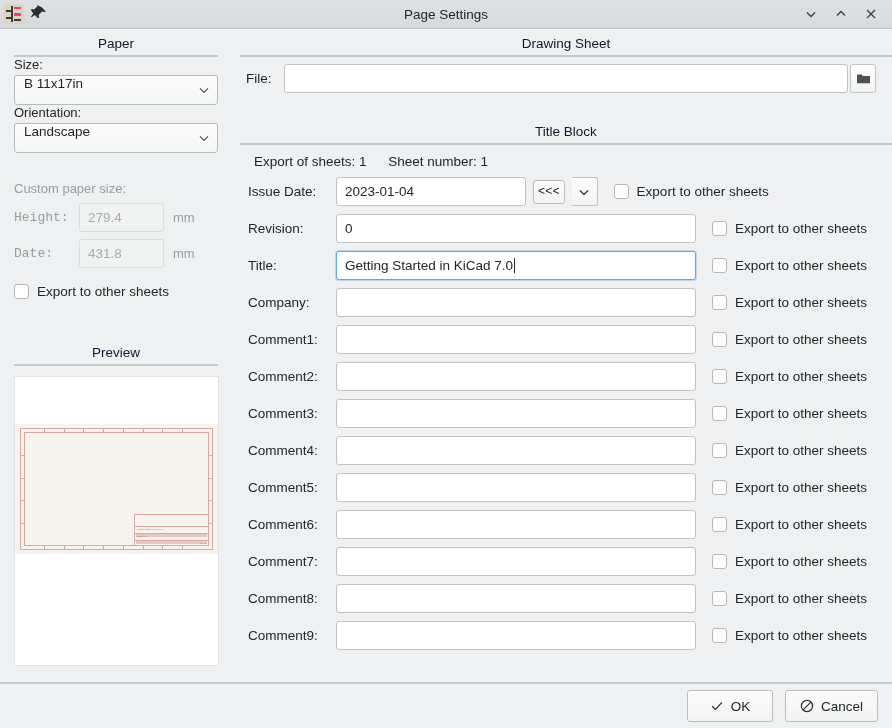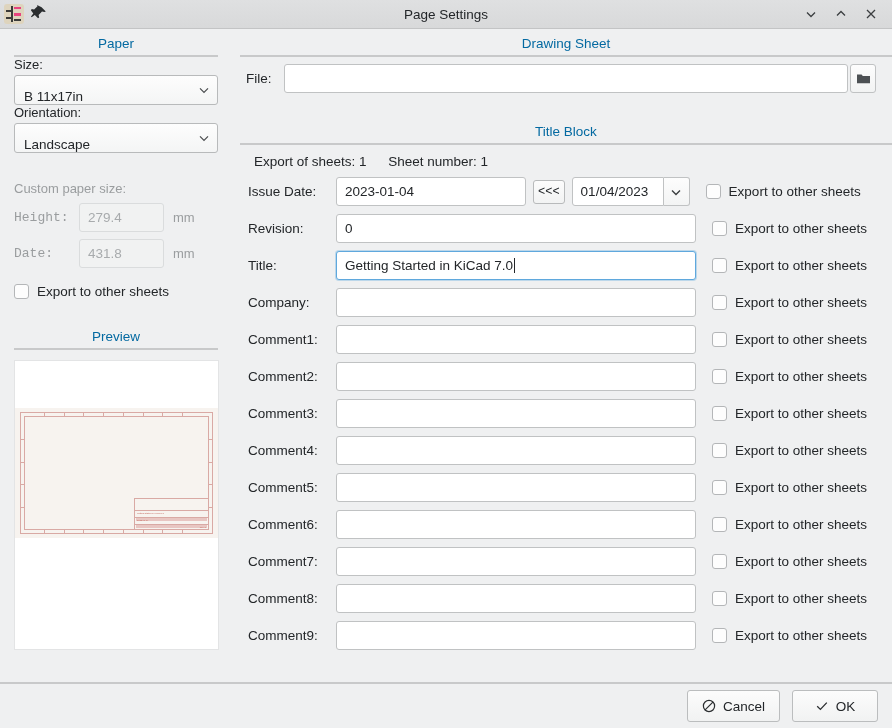--- a/index.html
+++ b/index.html
@@ -61,35 +61,35 @@
     display: flex;
   }
   #left  { width: 232px; flex: 0 0 232px; padding: 0 14px; position: relative; }
   #right { flex: 1 1 auto; padding: 0 0 7px 8px; position: relative; }
 
   .section-head {
     text-align: center;
     font-size: 13.5px;
     padding-top: 7px;
     padding-bottom: 4px;
-    color: #0369a1;
+    color: #0f172a;
   }
   .rule { height: 2px; background: #c8c9ca; }
 
   
   .field-label { font-size: 13px; color: #232629; }
   .field-label.dim { color: #9a9d9f; }
 
   .combo {
     position: relative;
     height: 30px;
     background: linear-gradient(#fdfdfd, #f4f5f5);
     border: 1px solid #b8babb;
     border-radius: 3px;
-    display: flex; align-items: flex-end;
+    display: flex; align-items: flex-start;
     padding: 0 24px 0 9px;
     font-size: 13.5px;
     cursor: pointer;
     color: #232629;
   }
   .combo .chev {
     position: absolute; right: 7px; top: 50%;
     transform: translateY(-50%);
     width: 12px; height: 12px; color: #4a4d4f;
   }
@@ -315,21 +315,21 @@
       <div class="cr-label">Date:</div>
       <div class="textbox disabled">431.8</div>
       <div class="unit">mm</div>
     </div>
 
     <div class="cbrow" style="margin-top:16px">
       <div class="checkbox"></div>
       <span>Export to other sheets</span>
     </div>
 
-    <div class="section-head" style="margin-top:23px">Preview</div>
+    <div class="section-head" style="margin-top:39px">Preview</div>
     <div class="rule"></div>
 
     <div id="preview-wrap">
       <div id="sheet">
         <div class="frame-outer"></div>
         <div class="frame-inner"></div>
         <div id="preview-ticks">
             <div class="tick" style="left: 28.7778px; width: 1px; height: 4px; background: rgb(217, 169, 164); top: 4px;"></div>
             <div class="tick" style="left: 28.7778px; width: 1px; height: 4px; background: rgb(217, 169, 164); bottom: 4px;"></div>
             <div class="tick" style="left: 48.5556px; width: 1px; height: 4px; background: rgb(217, 169, 164); top: 4px;"></div>
@@ -393,21 +393,20 @@
       <span class="gap"></span>
       <span>Sheet number:</span>
       <span>1</span>
     </div>
 
     <div class="row" style="margin-top:4px">
       <div class="rlabel">Issue Date:</div>
       <div class="textbox" style="width:190px">2023-01-04</div>
       <div class="small-btn" style="margin-left:7px">&lt;&lt;&lt;</div>
       <div style="display:flex;margin-left:7px">
-        <div class="textbox" style="width:92px;border-radius:3px 0 0 3px">01/04/2023</div>
         <div class="dropbtn">
           <svg width="12" height="12" viewBox="0 0 12 12">
             <path d="M2 4.4 L6 8.4 L10 4.4" fill="none" stroke="#3b3e40" stroke-width="1.4"></path>
           </svg>
         </div>
       </div>
       <div class="cbrow rexport">
         <div class="checkbox"></div>
         <span>Export to other sheets</span>
       </div>
@@ -508,26 +507,26 @@
           <div class="cbrow rexport">
             <div class="checkbox"></div>
             <span>Export to other sheets</span>
           </div>
         </div>
       </div>
   </div>
 </div>
 
 <div id="footer">
+  <div class="dlg-btn">
+    <svg width="14" height="14" viewBox="0 0 14 14">
+      <path d="M2.2 7.3 L5.4 10.4 L11.8 3.6" fill="none" stroke="#2b2e30" stroke-width="1.3"></path>
+    </svg>
+    <span>OK</span>
+  </div>
   <div class="dlg-btn">
     <svg width="14" height="14" viewBox="0 0 14 14">
       <circle cx="7" cy="7" r="5.6" fill="none" stroke="#2b2e30" stroke-width="1.2"></circle>
       <path d="M3.1 10.9 L10.9 3.1" stroke="#2b2e30" stroke-width="1.2"></path>
     </svg>
     <span>Cancel</span>
   </div>
-  <div class="dlg-btn">
-    <svg width="14" height="14" viewBox="0 0 14 14">
-      <path d="M2.2 7.3 L5.4 10.4 L11.8 3.6" fill="none" stroke="#2b2e30" stroke-width="1.3"></path>
-    </svg>
-    <span>OK</span>
-  </div>
 </div>
 
 </body></html>

